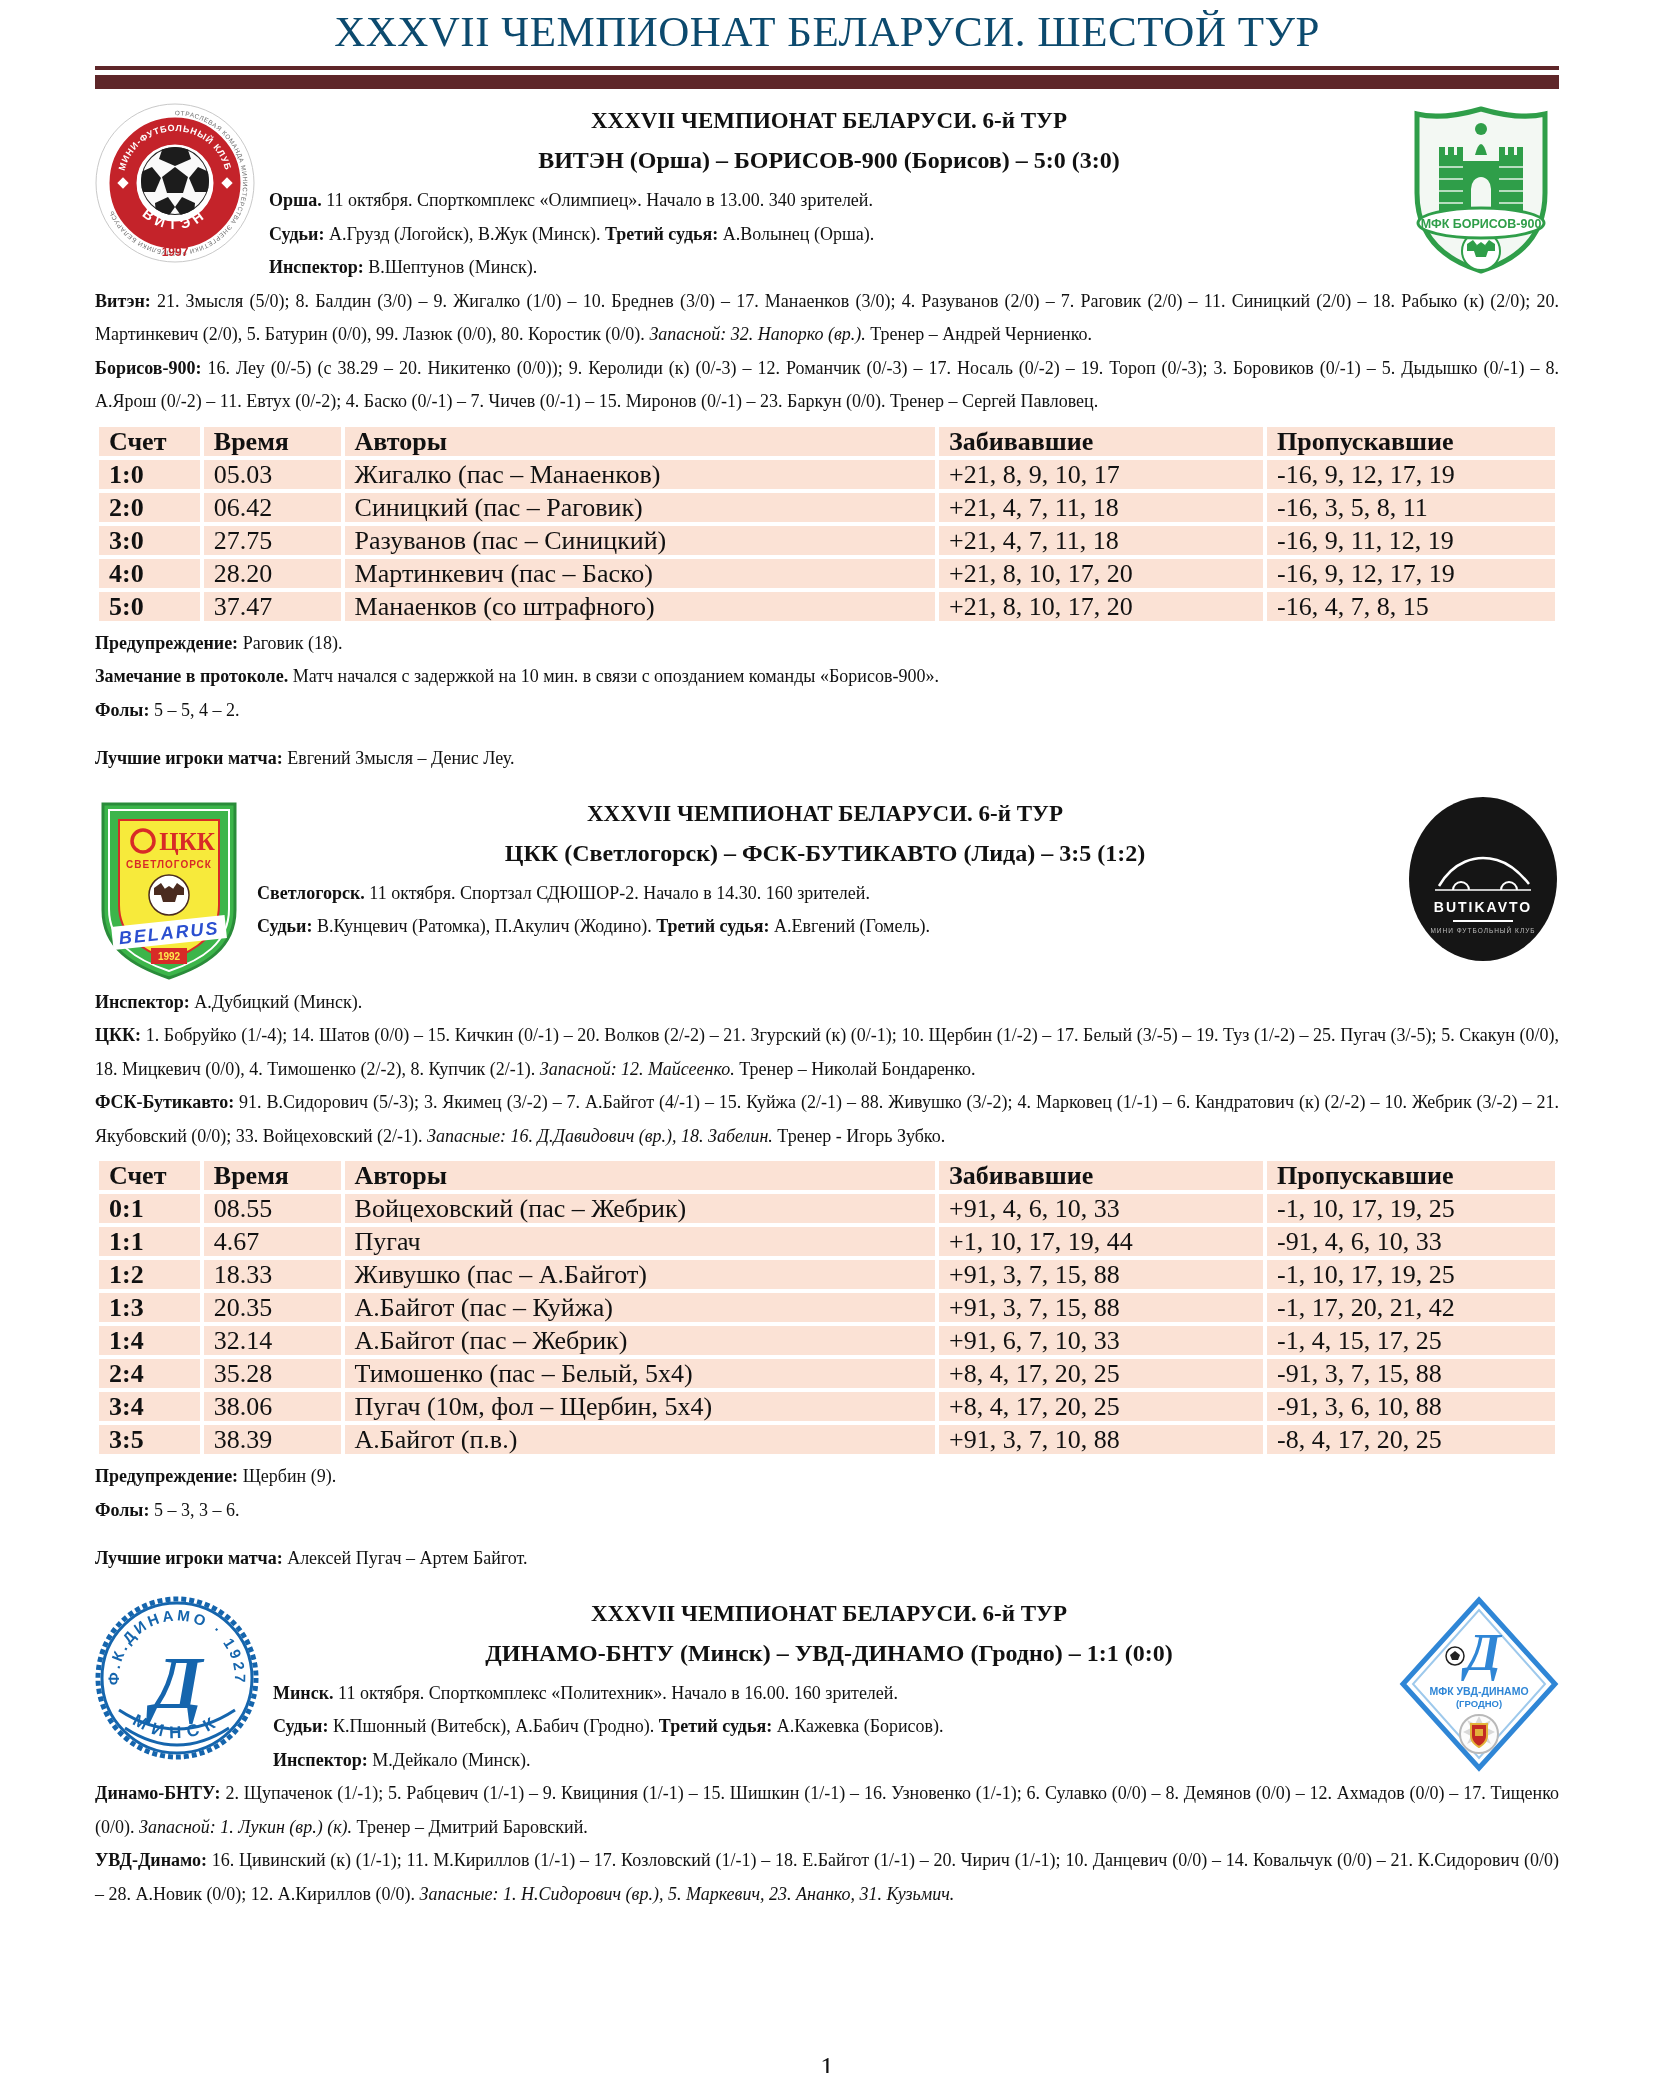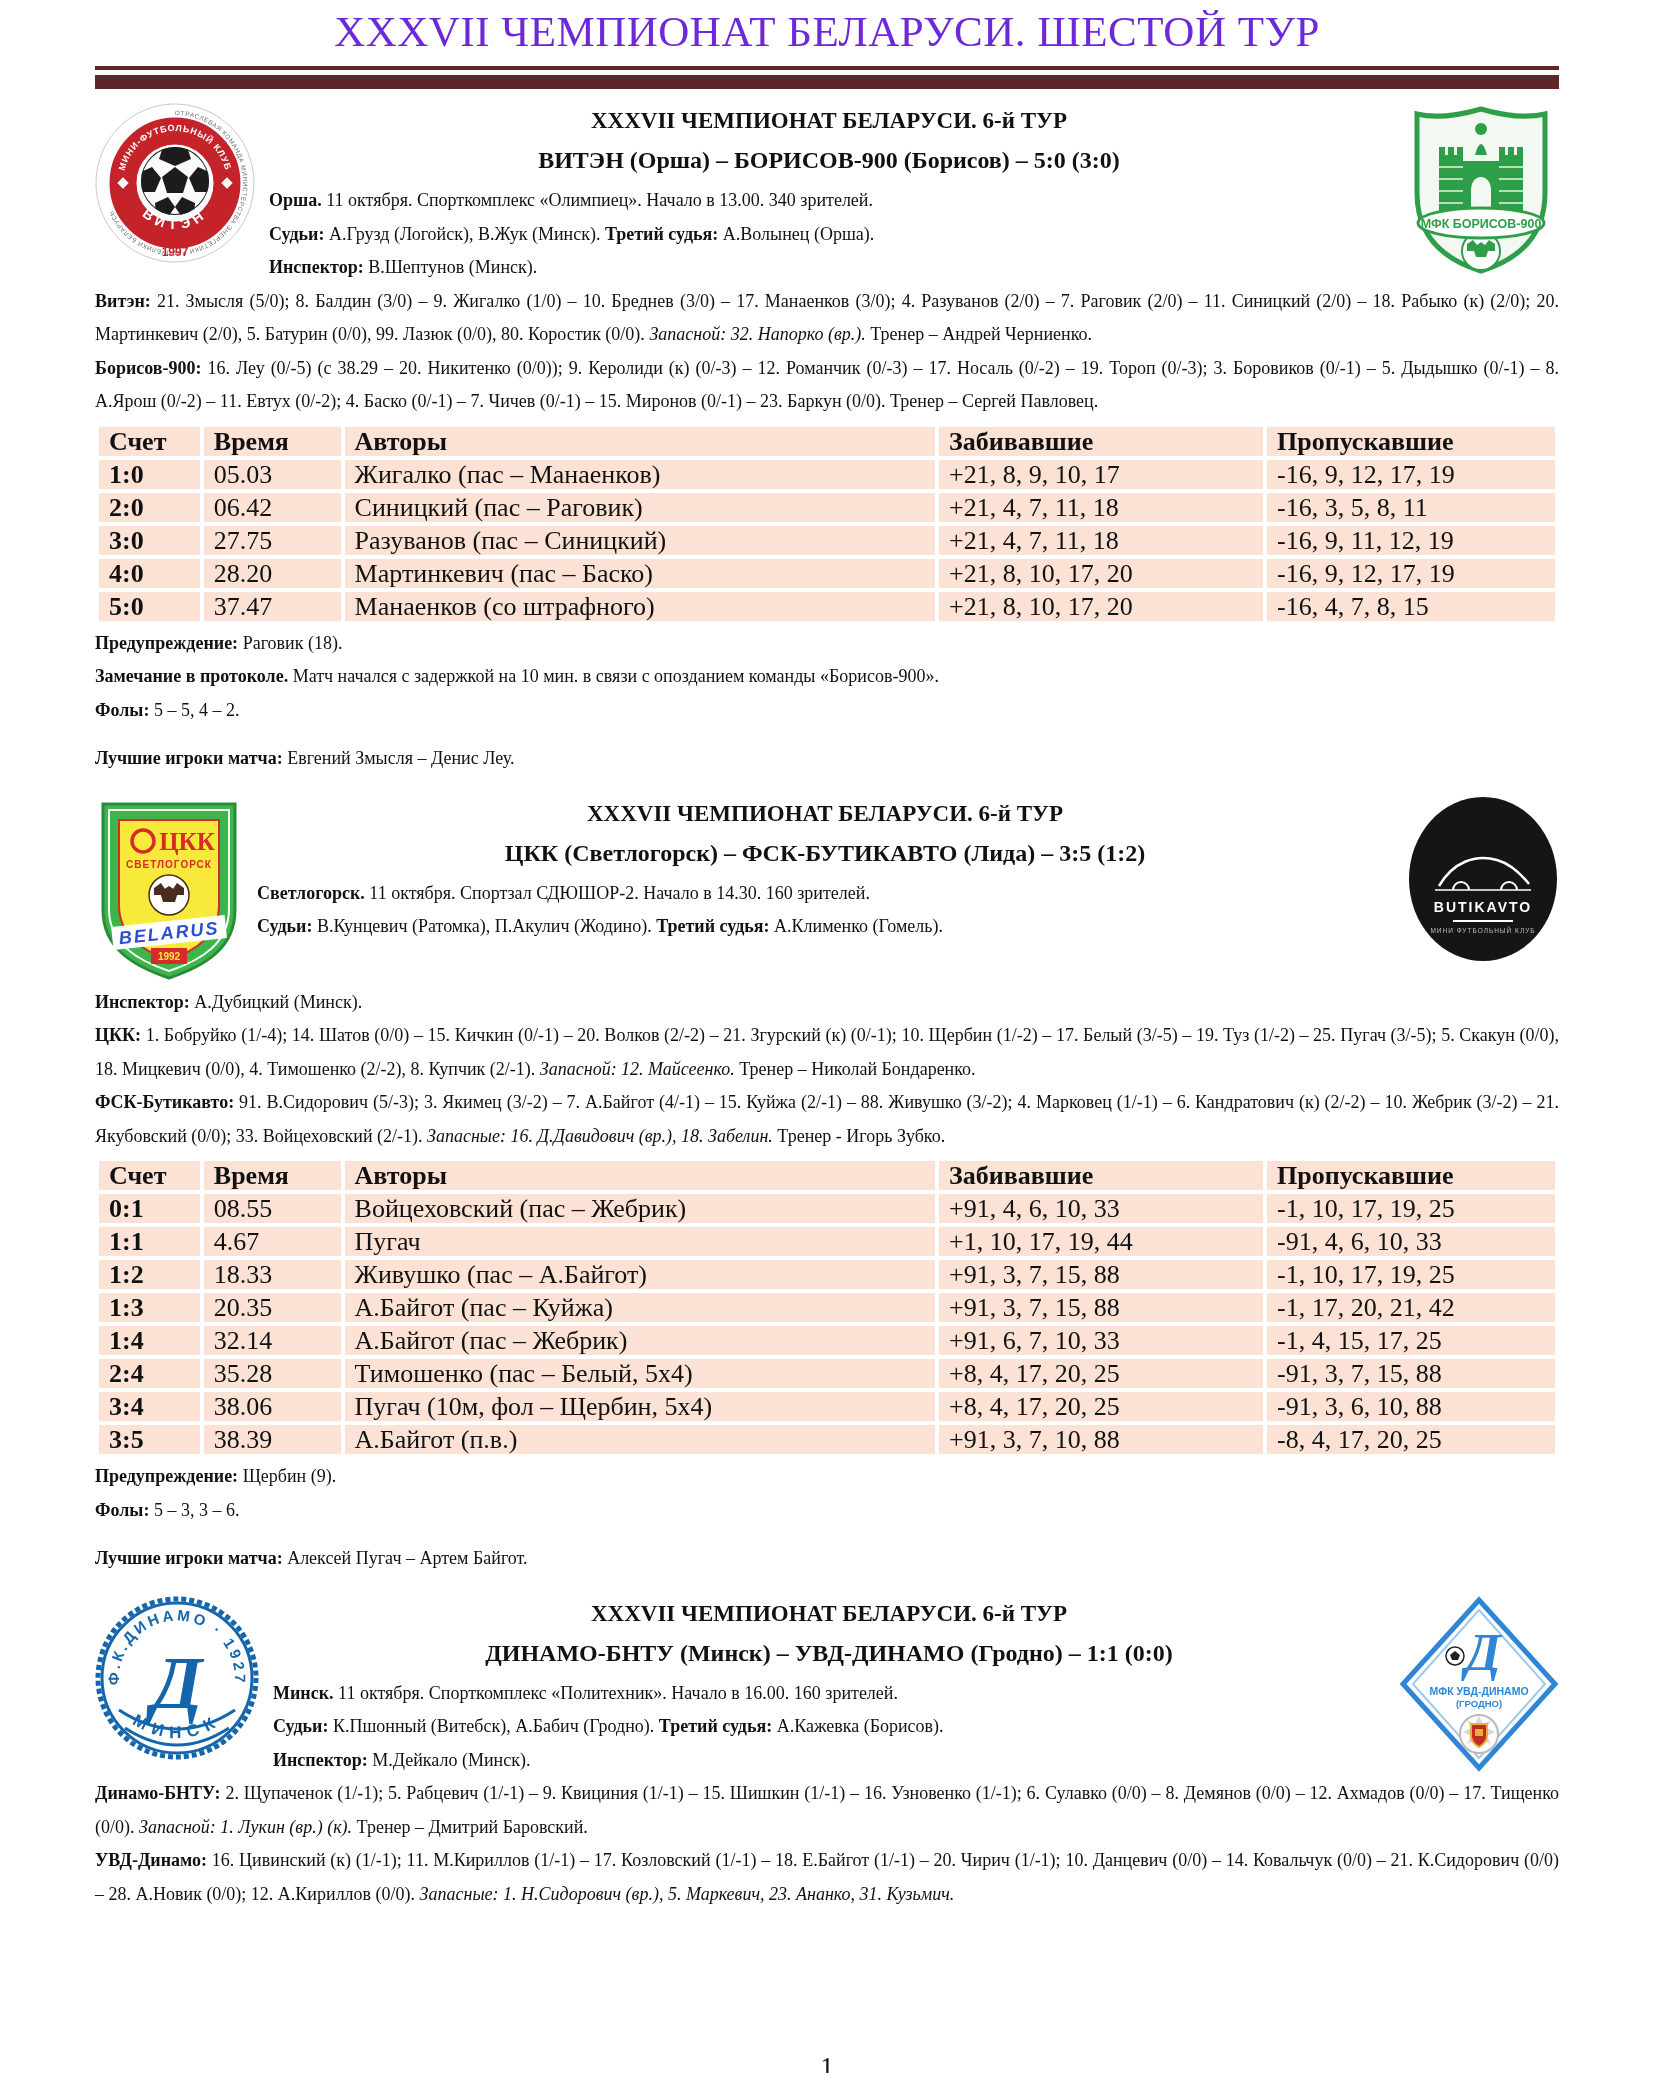--- a/index.html
+++ b/index.html
@@ -3,21 +3,21 @@
 <meta charset="utf-8">
 <style>
   html,body{margin:0;padding:0;background:#888;}
   .page{
     width:1654px;height:2073px;background:#ffffff;position:relative;overflow:hidden;
     font-family:"Liberation Serif","DejaVu Serif",serif;color:#111;margin:0 auto;
   }
   .content{padding:0 95px;}
   .main-title{
     text-align:center;font-size:43px;line-height:52px;padding-top:6px;
-    letter-spacing:.5px;font-weight:normal;color:#6d28d9;
+    letter-spacing:.5px;font-weight:normal;color:#0c4a6e;
   }
   .double-rule{margin-top:8px;height:5px;border-top:4px solid #5e2629;border-bottom:14px solid #5e2629;}
   .match{margin-top:14px;}
   .match + .match{margin-top:20px;}
   .mh{display:flex;justify-content:space-between;align-items:flex-start;}
   .lg{flex:0 0 auto;}
   .mh-c{flex:1 1 auto;padding:0 14px;min-width:0;}
   .round{font-size:23px;line-height:36px;font-weight:bold;text-align:center;}
   .mtitle{font-size:24px;line-height:40px;font-weight:bold;text-align:center;margin:1px 0 4px;}
   .para{font-size:18px;line-height:33.5px;text-align:justify;margin:0;}
@@ -211,21 +211,21 @@
             <rect x="17" y="125" width="114" height="23" fill="#fff" transform="rotate(-6 74 136)"></rect>
             <text x="74" y="143" transform="rotate(-6 74 136)" font-size="18" font-weight="bold" font-style="italic" fill="#2b4fd0" text-anchor="middle" letter-spacing="2">BELARUS</text>
             <rect x="56" y="152" width="36" height="16" fill="#d82b27"></rect>
             <text x="74" y="164" font-size="10" font-weight="bold" fill="#ffe94c" text-anchor="middle">1992</text>
           </svg>
         </div>
         <div class="mh-c">
           <div class="round">XXXVII ЧЕМПИОНАТ БЕЛАРУСИ. 6-й ТУР</div>
           <div class="mtitle">ЦКК (Светлогорск) – ФСК-БУТИКАВТО (Лида) – 3:5 (1:2)</div>
           <p class="para"><span class="seg-b">Светлогорск.</span><span> 11 октября. Спортзал СДЮШОР-2. Начало в 14.30. 160 зрителей.</span></p>
-          <p class="para"><span class="seg-b">Судьи:</span><span> В.Кунцевич (Ратомка), П.Акулич (Жодино). </span><span class="seg-b">Третий судья:</span><span> А.Клименко (Гомель).</span></p>
+          <p class="para"><span class="seg-b">Судьи:</span><span> В.Кунцевич (Ратомка), П.Акулич (Жодино). </span><span class="seg-b">Третий судья:</span><span> А.Евгений (Гомель).</span></p>
         </div>
         <div class="lg">
           <svg width="152" height="166" viewBox="0 0 152 166">
             <ellipse cx="76" cy="83" rx="74" ry="82" fill="#151515"></ellipse>
             <g stroke="#fff" fill="none">
               <path d="M32,90 C46,66 68,58 90,64 C104,68 114,78 122,88" stroke-width="2.5"></path>
               <path d="M28,94 H124" stroke-width="1.5"></path>
               <path d="M46,94 a8,8 0 0,1 16,0" stroke-width="2"></path>
               <path d="M94,94 a8,8 0 0,1 16,0" stroke-width="2"></path>
             </g>

